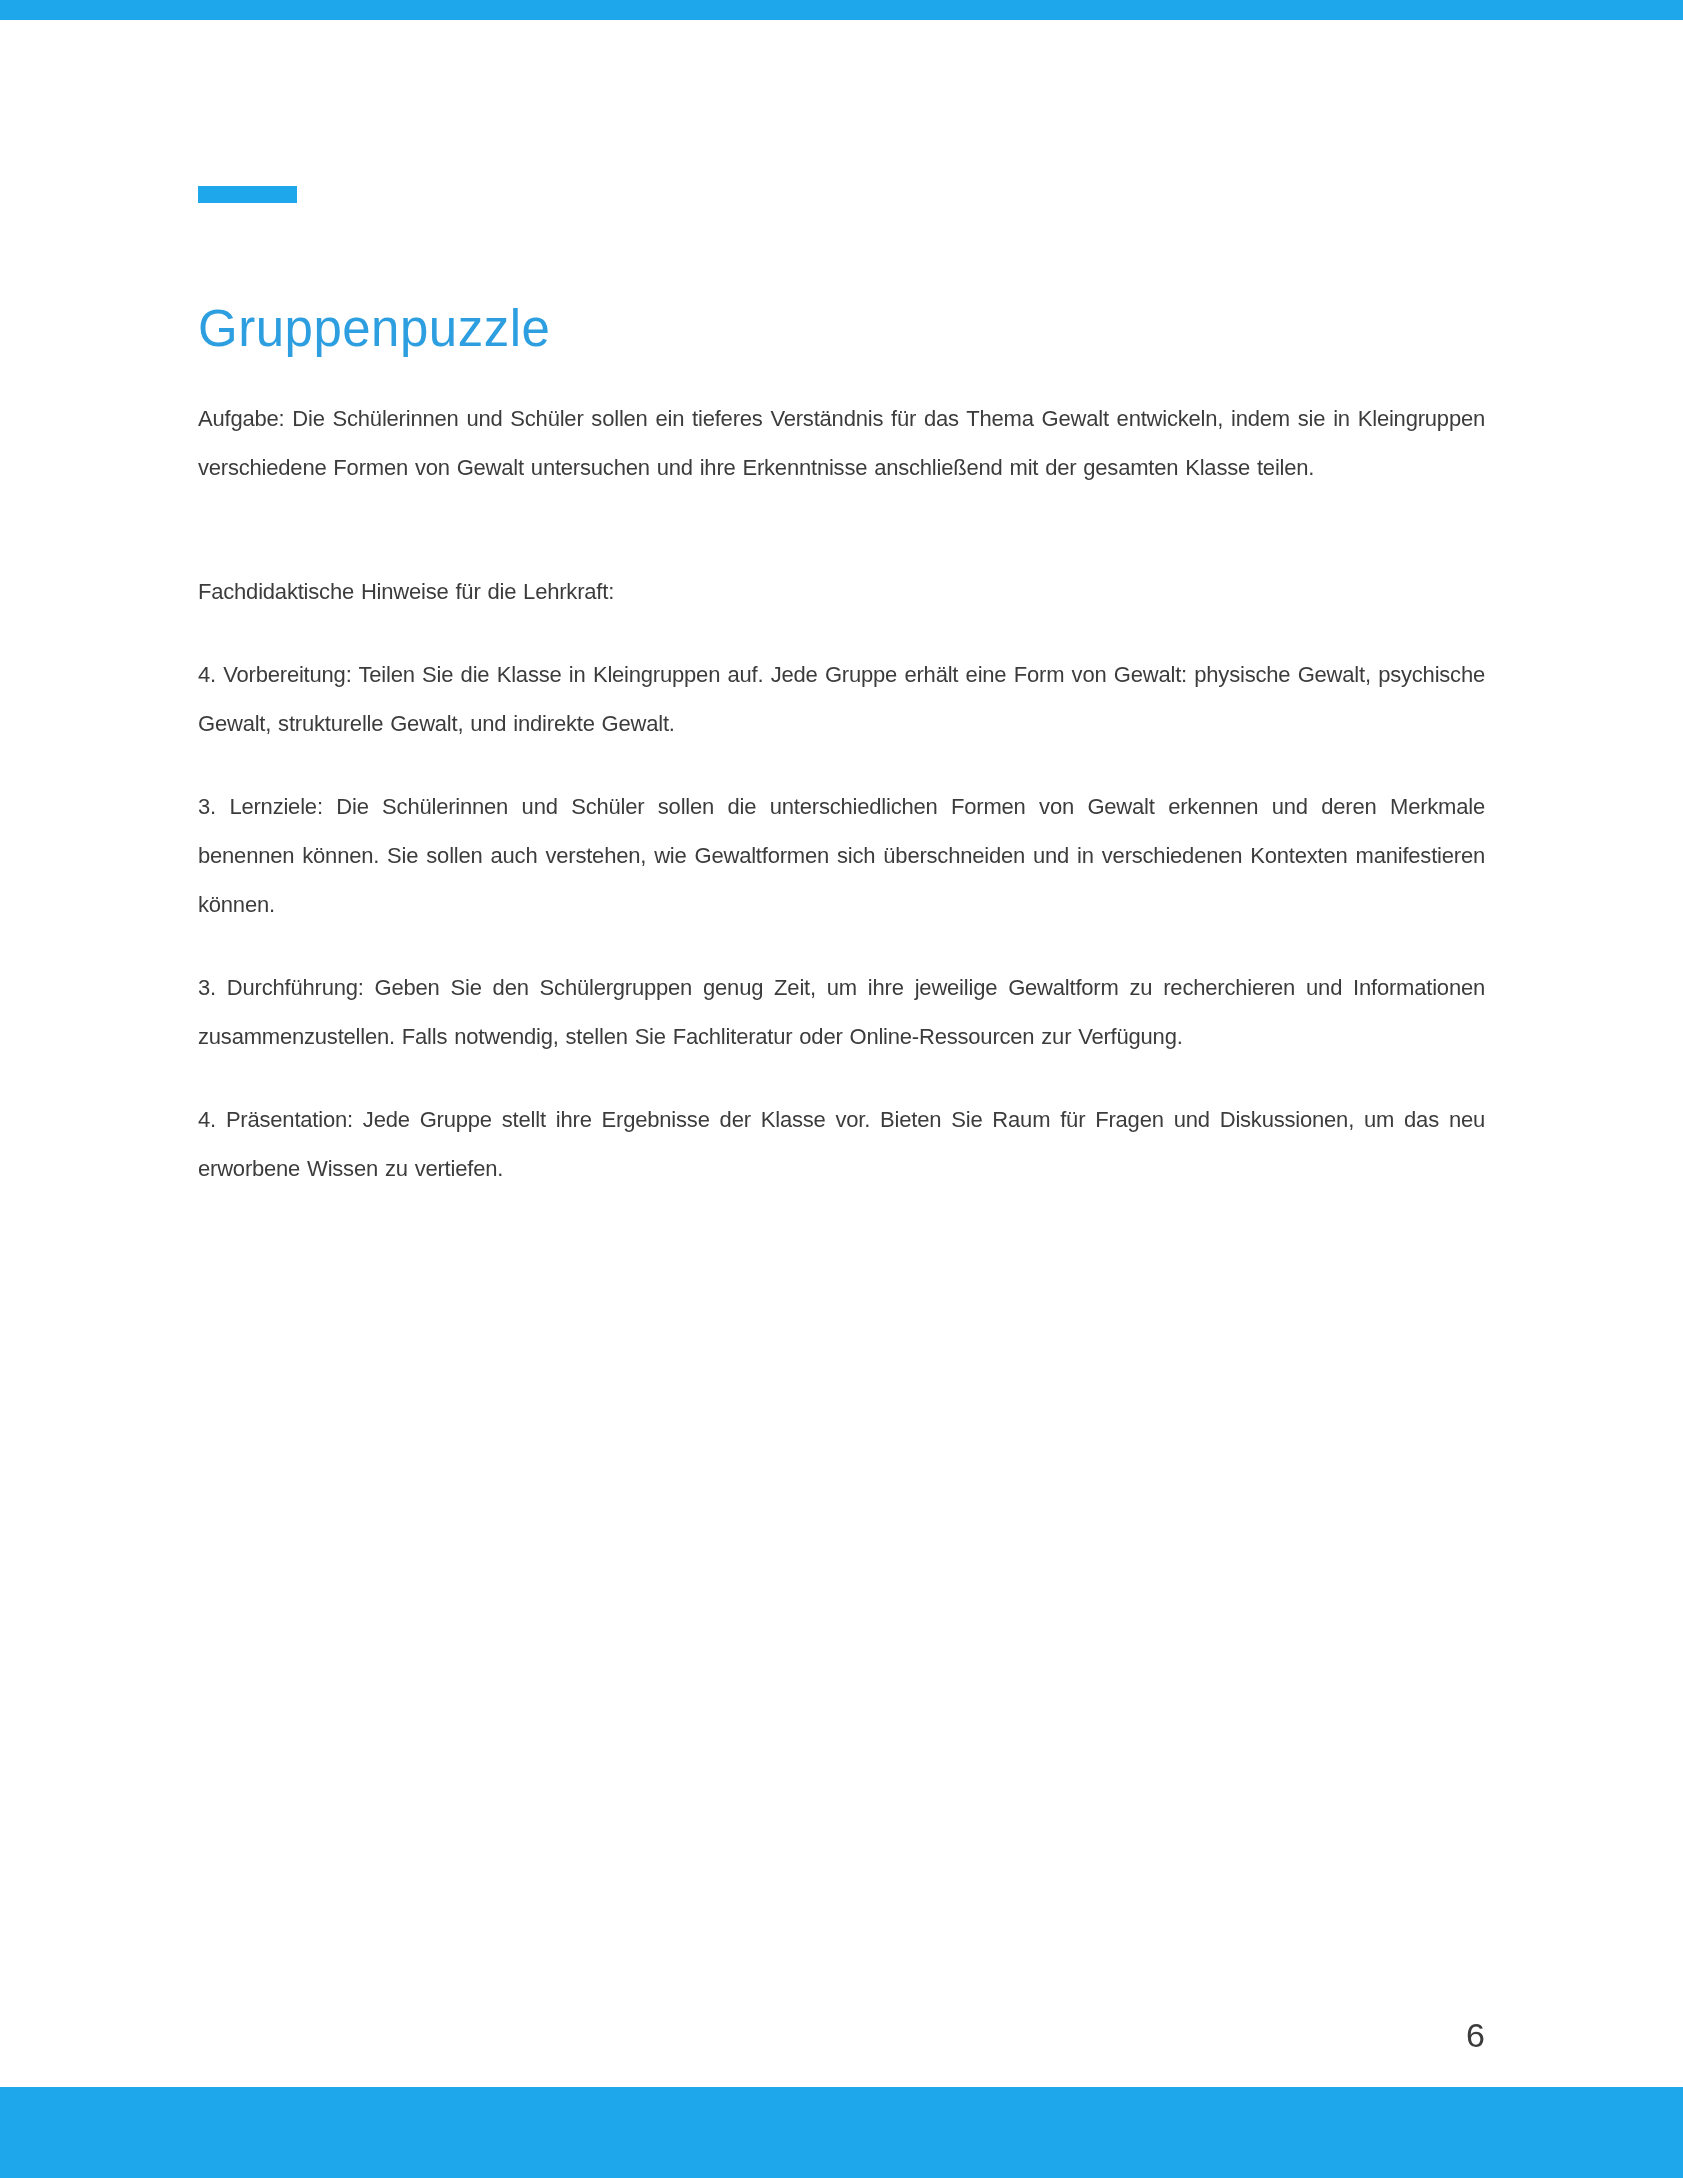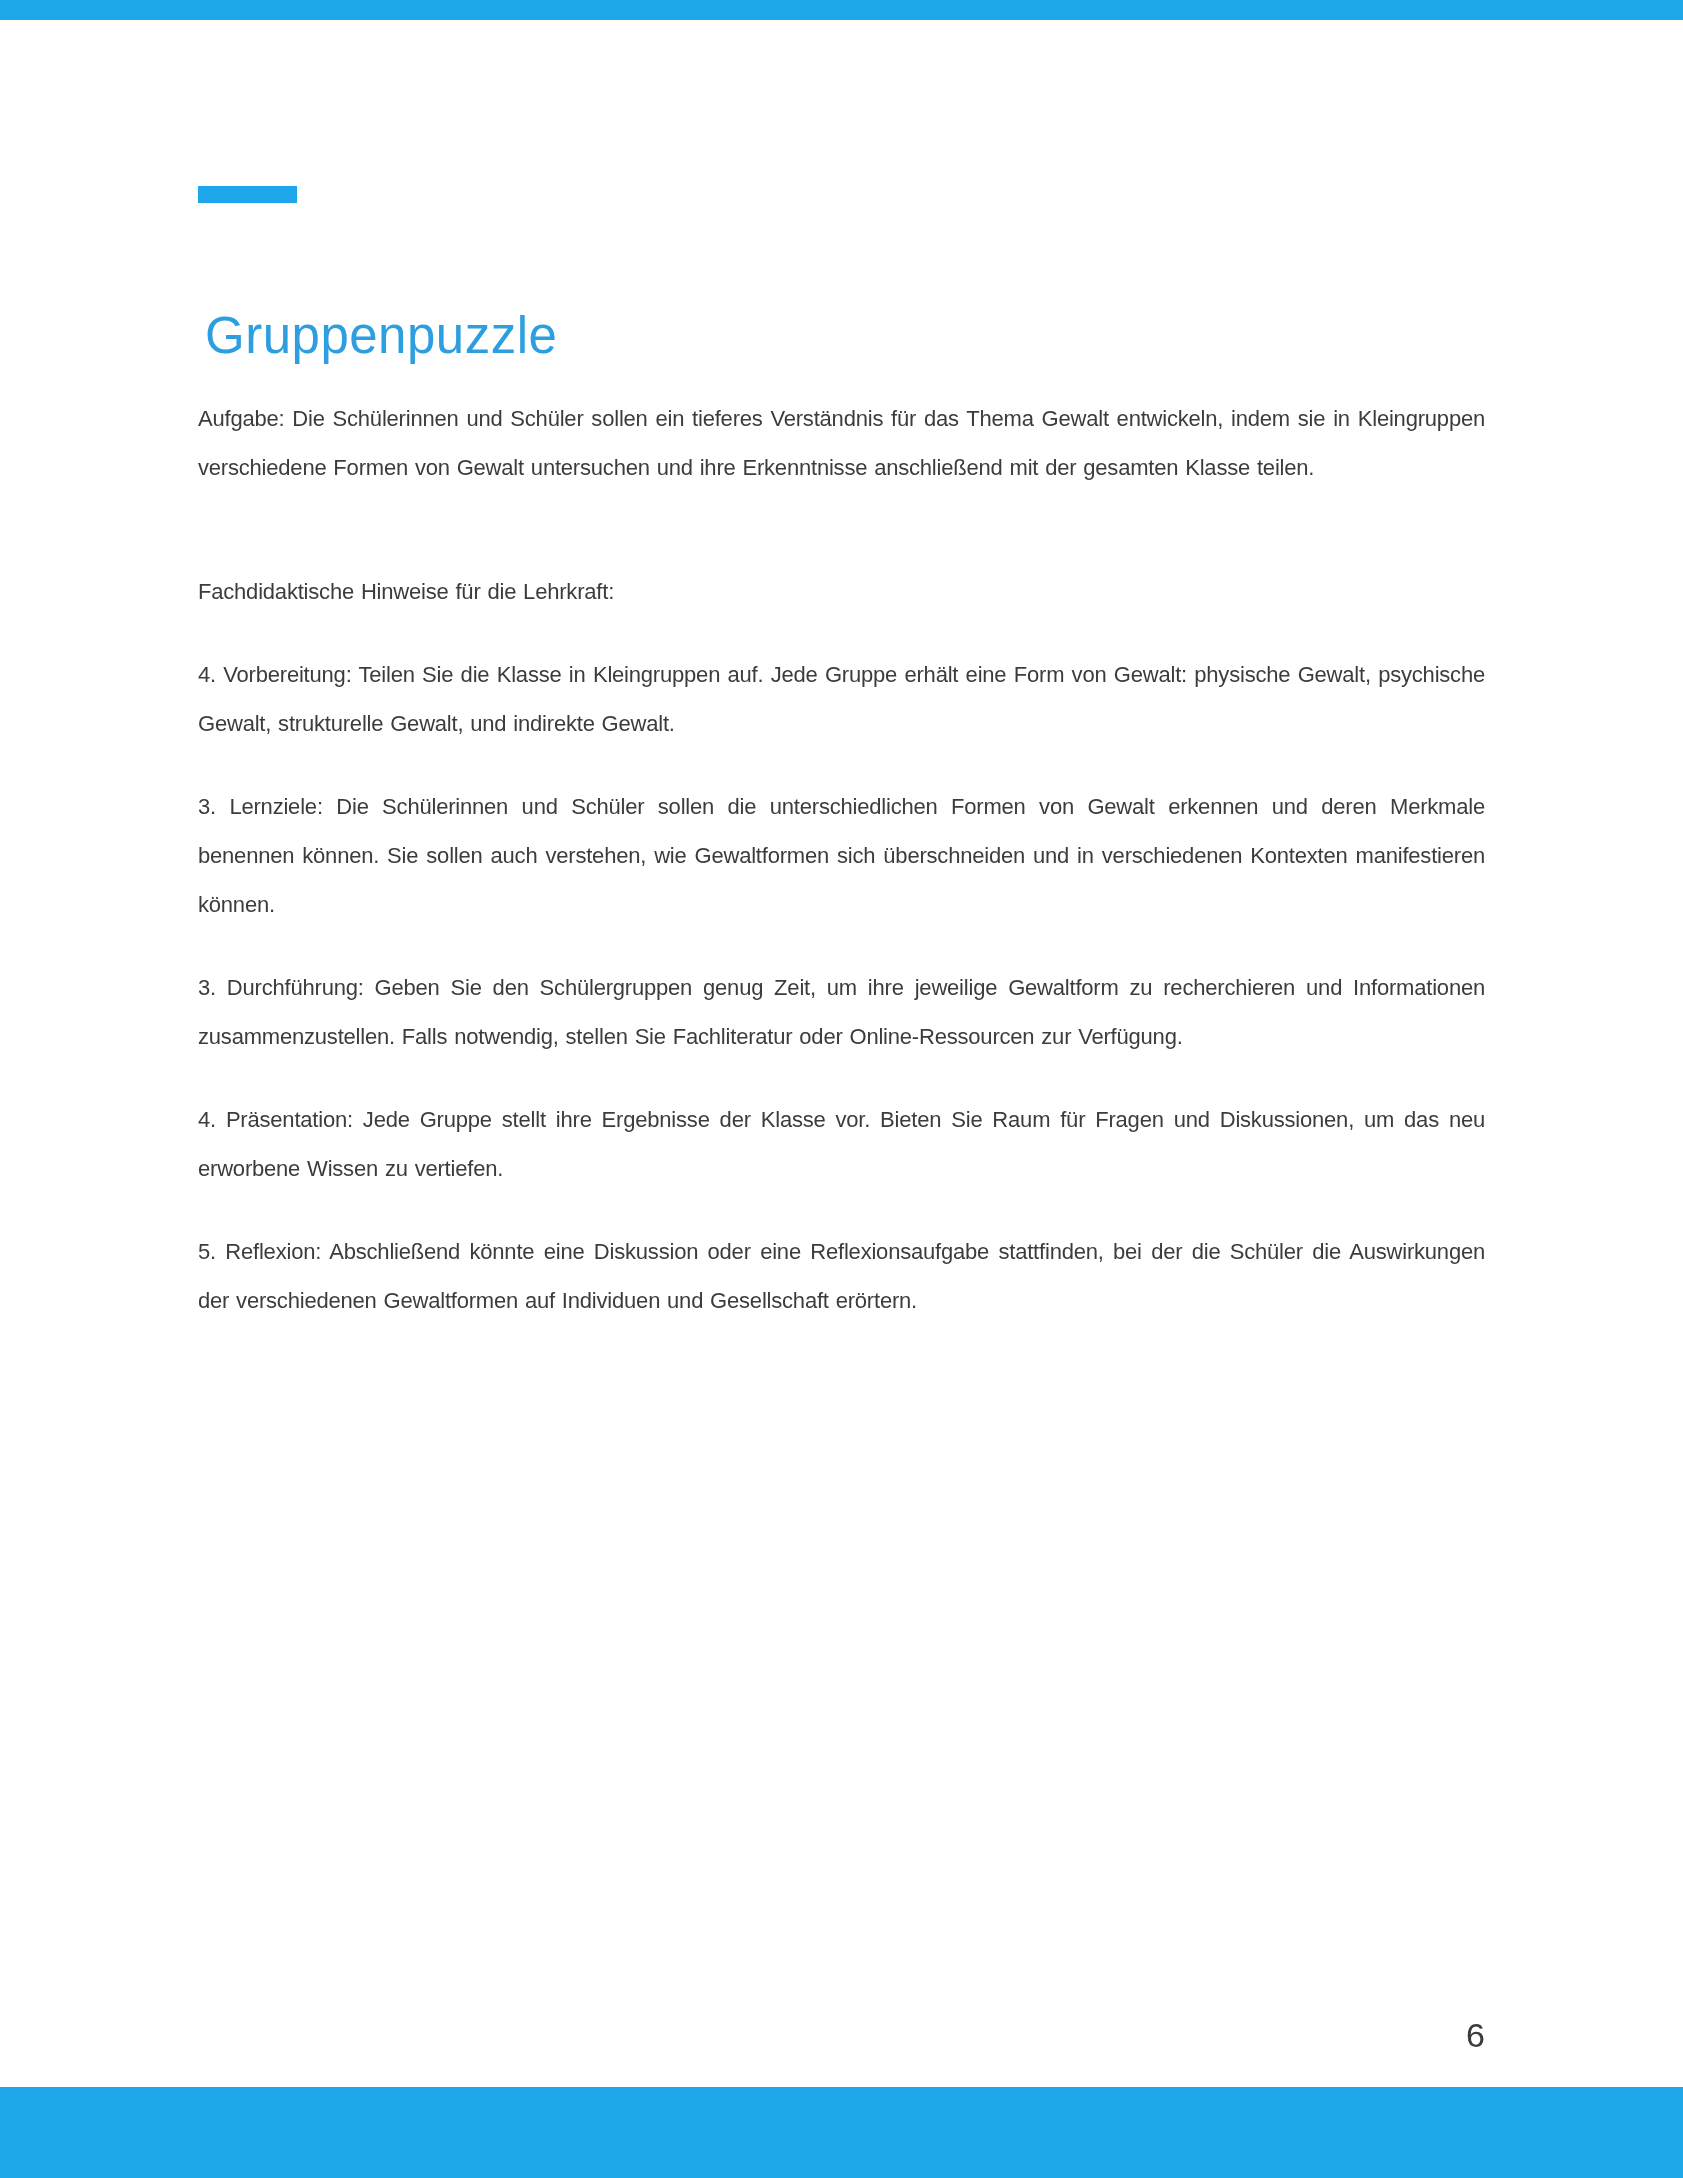--- a/index.html
+++ b/index.html
@@ -26,21 +26,21 @@
     left: 198px;
     top: 186px;
     width: 99px;
     height: 17px;
     background: var(--accent-color, #1FA7EC);
   }
   .page-title {
     position: absolute;
     left: 198px;
     top: 300px;
-    margin: 7px;
+    margin: 0;
     font-size: 51px;
     font-weight: 400;
     line-height: 1.15;
     color: var(--title-color, #2D9EDF);
     letter-spacing: 0.5px;
     text-align: center;
   }
   .content {
     position: absolute;
     left: 198px;
@@ -92,21 +92,20 @@
     <p class="section-heading">Fachdidaktische Hinweise für die Lehrkraft:</p>
 
     <p>4. Vorbereitung: Teilen Sie die Klasse in Kleingruppen auf. Jede Gruppe erhält eine Form von Gewalt: physische Gewalt, psychische Gewalt, strukturelle Gewalt, und indirekte Gewalt.</p>
 
     <p>3. Lernziele: Die Schülerinnen und Schüler sollen die unterschiedlichen Formen von Gewalt erkennen und deren Merkmale benennen können. Sie sollen auch verstehen, wie Gewaltformen sich überschneiden und in verschiedenen Kontexten manifestieren können.</p>
 
     <p>3. Durchführung: Geben Sie den Schülergruppen genug Zeit, um ihre jeweilige Gewaltform zu recherchieren und Informationen zusammenzustellen. Falls notwendig, stellen Sie Fachliteratur oder Online-Ressourcen zur Verfügung.</p>
 
     <p>4. Präsentation: Jede Gruppe stellt ihre Ergebnisse der Klasse vor. Bieten Sie Raum für Fragen und Diskussionen, um das neu erworbene Wissen zu vertiefen.</p>
 
-    <p>5. Reflexion: Abschließend könnte eine Diskussion oder eine Reflexionsaufgabe stattfinden, bei der die Schüler die Auswirkungen der verschiedenen Gewaltformen auf Individuen und Gesellschaft erörtern.</p>
   </div>
 
   <div class="page-number">6</div>
 
   <div class="bottom-bar"></div>
 
 </div>
 
 
 </body></html>

